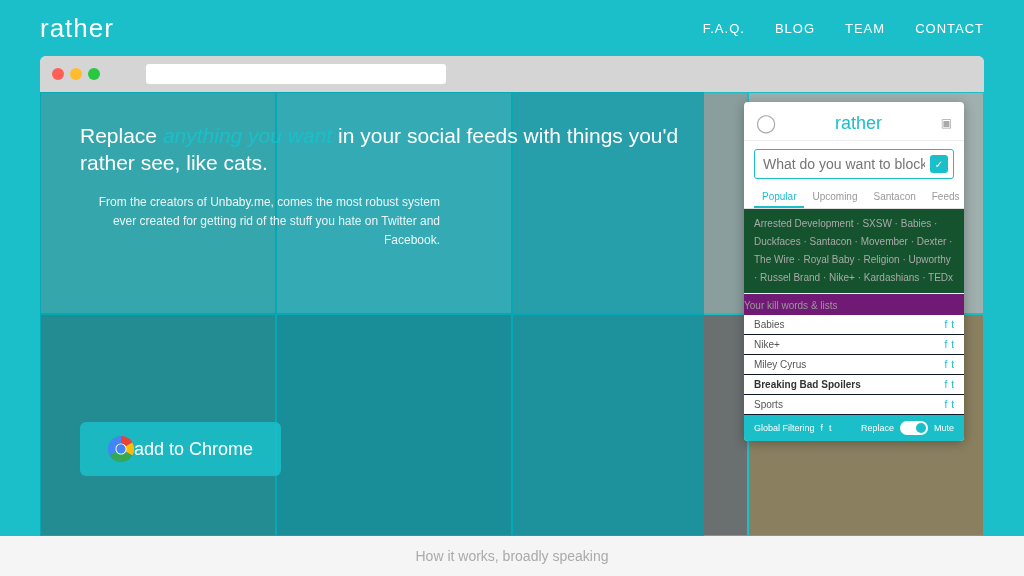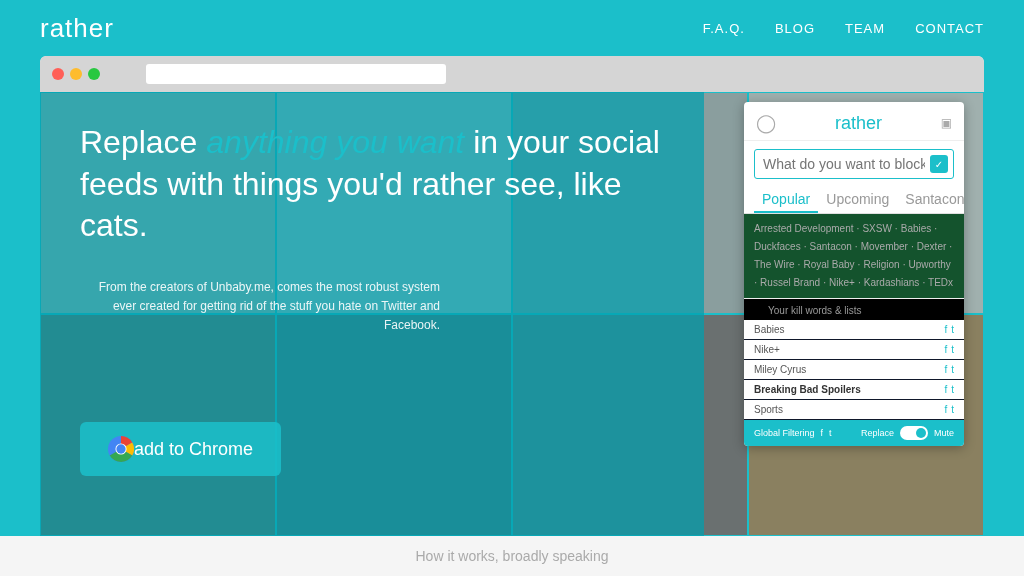--- a/index.html
+++ b/index.html
@@ -100,24 +100,24 @@
 
     
     .hero-content {
       position: absolute;
       top: 30px;
       left: 40px;
       right: 300px;
       color: white;
     }
     .hero-title {
-      font-size: 32px;
+      font-size: 21px;
       font-weight: 400;
       line-height: 1.3;
-      margin-bottom: 31px;
+      margin-bottom: 16px;
     }
     .hero-title .highlight {
       color: #1bbfca;
       font-style: italic;
     }
     .hero-subtitle {
       font-size: 12px;
       font-weight: 300;
       line-height: 1.6;
       margin-bottom: 30px;
@@ -205,21 +205,21 @@
     }
 
     
     .panel-tabs {
       display: flex;
       border-bottom: 1px solid #e0e0e0;
       padding: 0 10px;
     }
     .panel-tab {
       padding: 4px 8px;
-      font-size: 14px;
+      font-size: 10px;
       color: #999;
       cursor: pointer;
       border-bottom: 2px solid transparent;
     }
     .panel-tab.active {
       color: #1bbfca;
       border-bottom: 2px solid #1bbfca;
     }
 
     
@@ -227,24 +227,24 @@
       padding: 6px 10px;
       line-height: 1.8;
       color: #aaa;
       font-size: 10px;
       border-bottom: 1px solid #eee;
       background: #14532d;
     }
 
     
     .panel-section-title {
-      padding: 6px 24px 4px;
+      padding: 6px 0 4px;
       font-size: 10px;
       color: #999;
-      background: #000000;
+      background: #701a75;
     }
     .panel-list-item {
       display: flex;
       align-items: center;
       justify-content: space-between;
       padding: 4px 10px;
       border-bottom: 1px solid #0f172a;
       font-size: 10px;
     }
     .panel-list-item .item-name {

